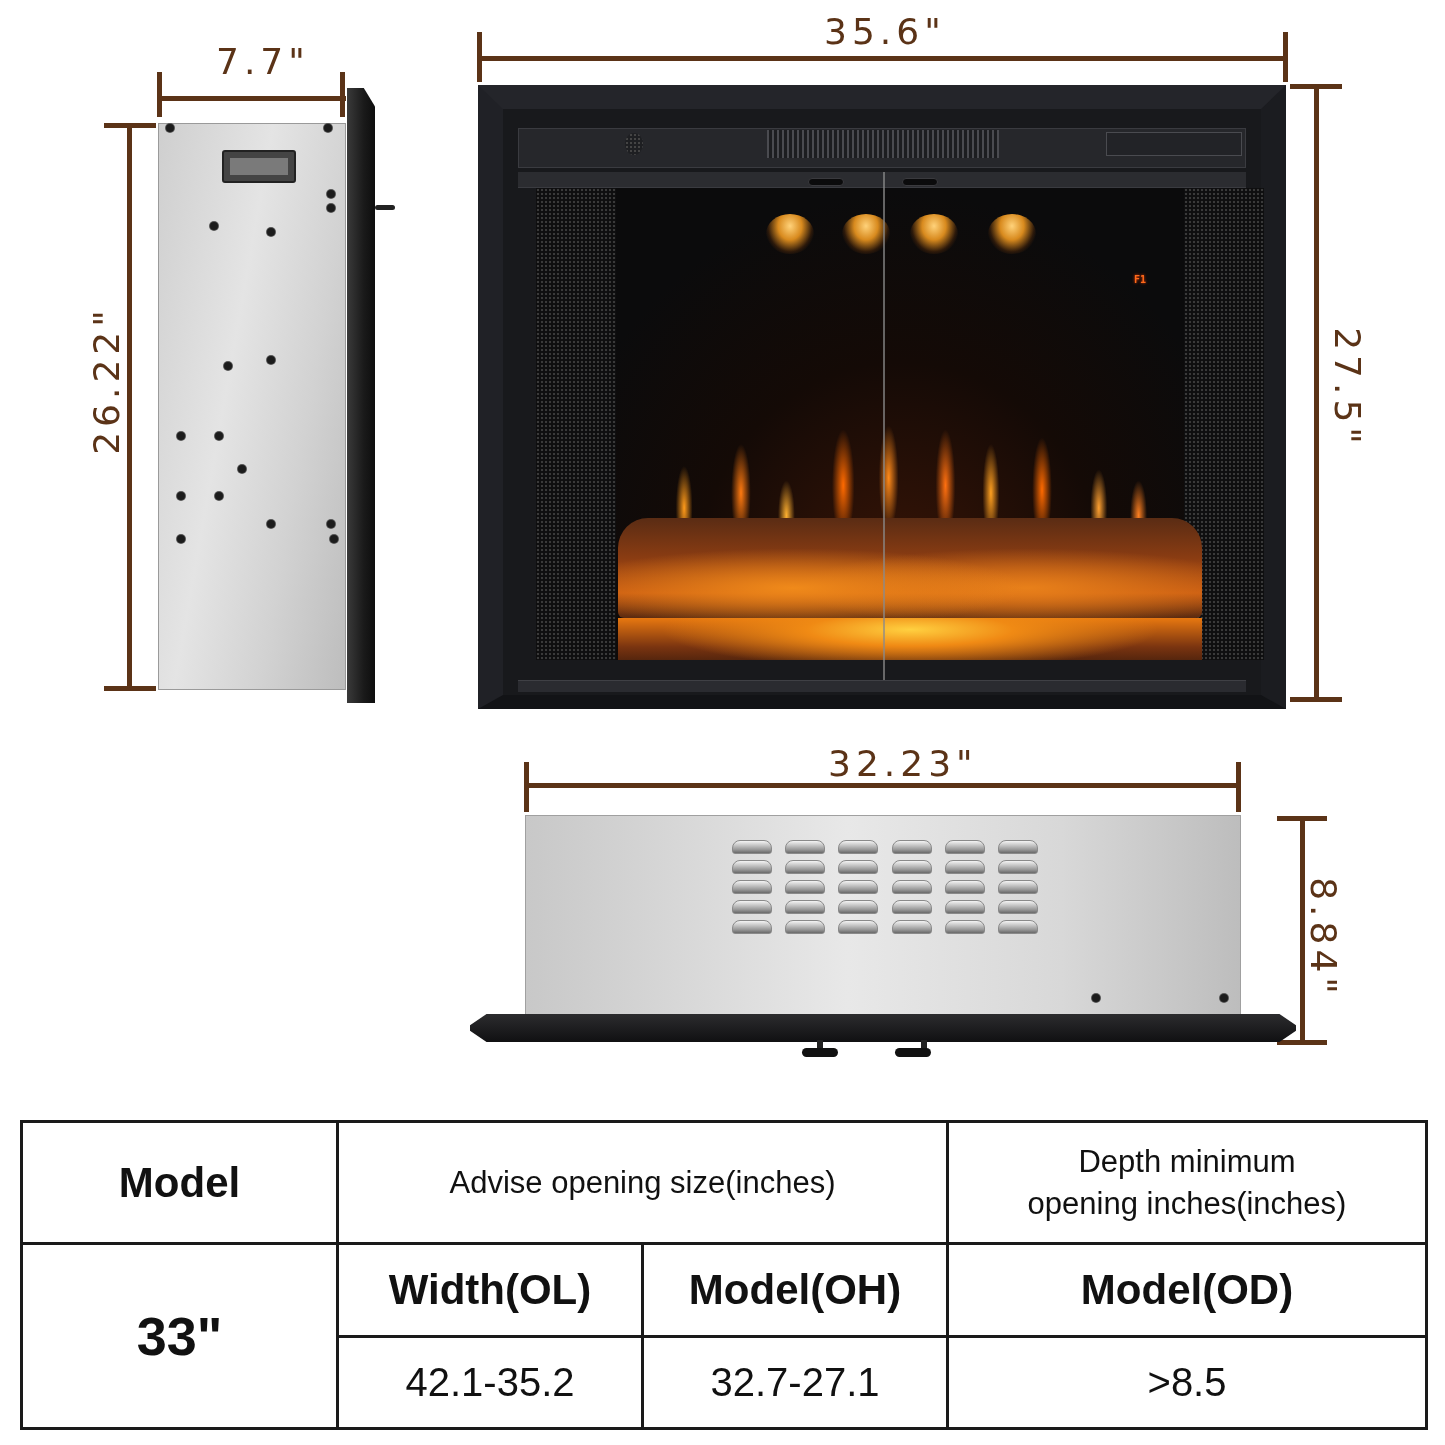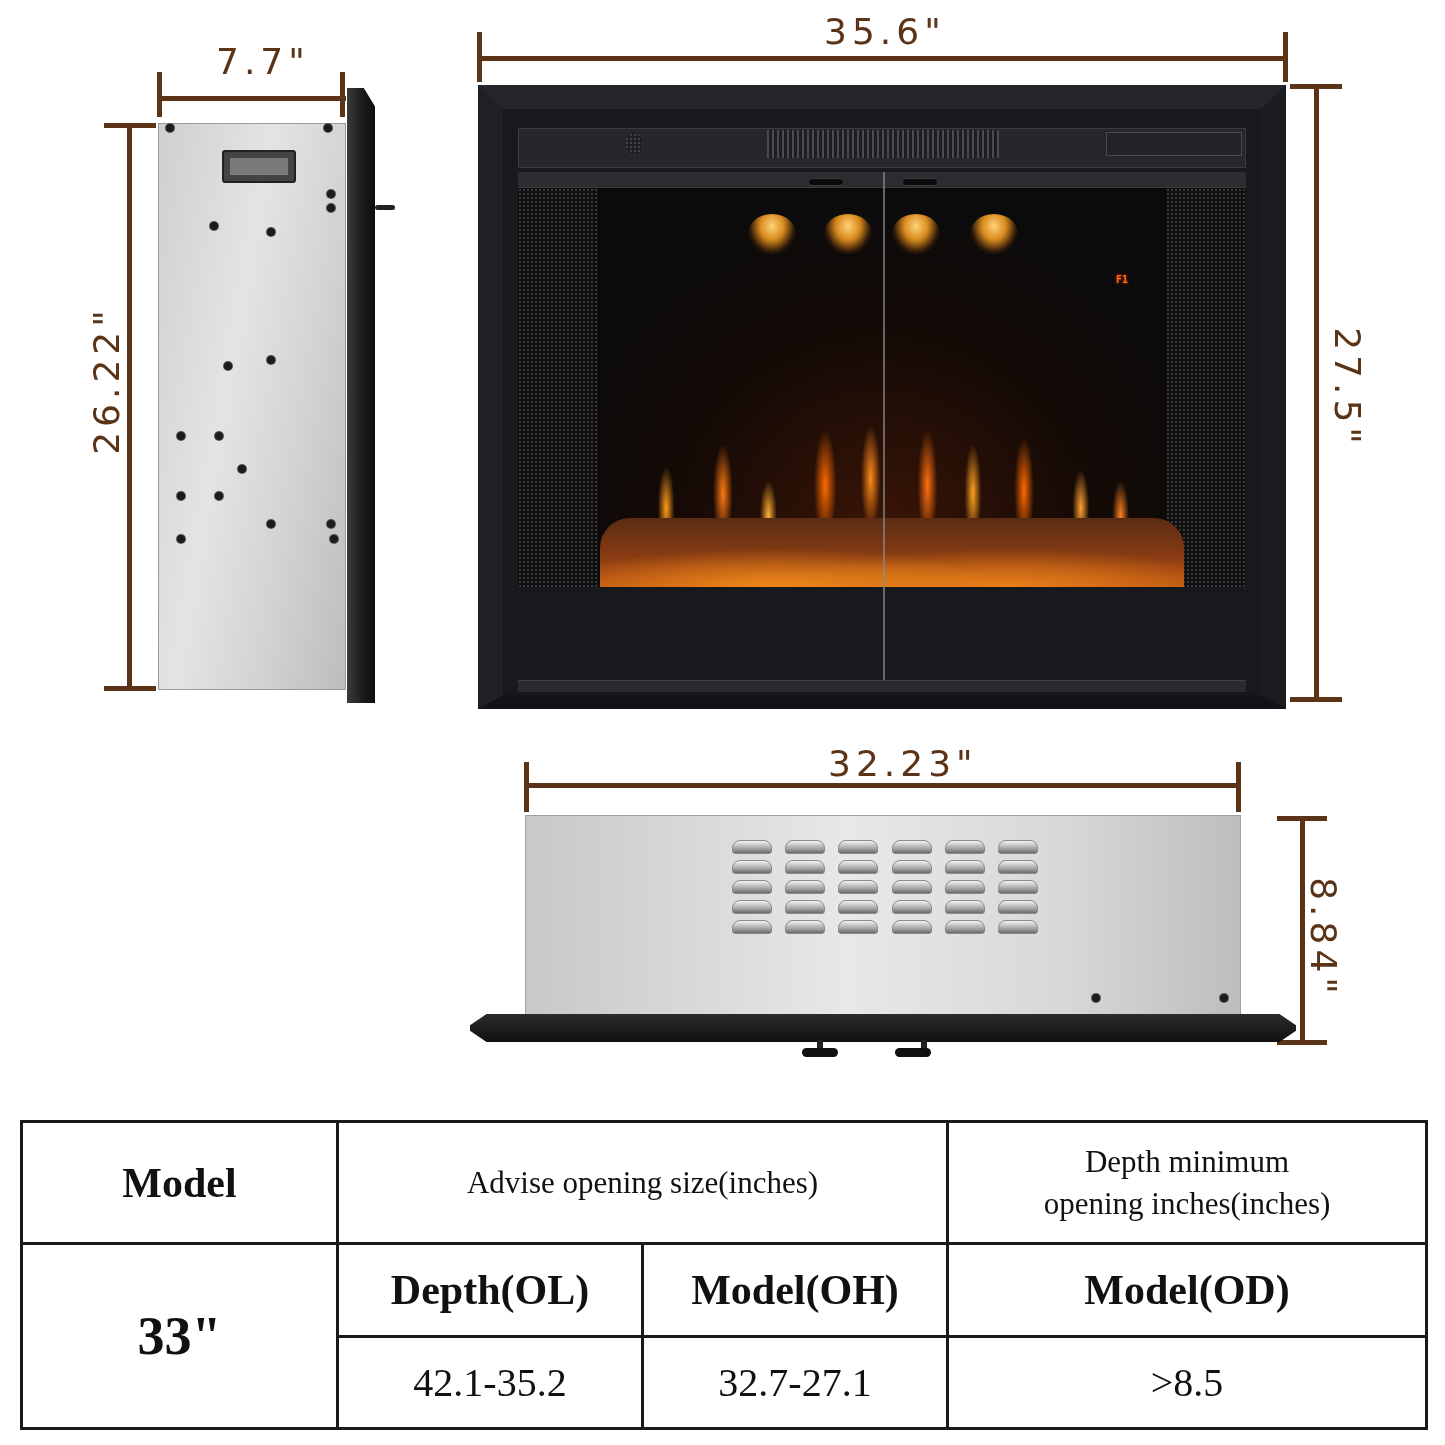--- a/index.html
+++ b/index.html
@@ -54,21 +54,21 @@
       background: repeating-linear-gradient(90deg, #4a4b50 0 2px, #1c1d20 2px 5px);
     }
     .front-speaker {
       position: absolute; left: 625px; top: 133px; width: 18px; height: 22px; border-radius: 50%;
       background: radial-gradient(circle, #444 1px, transparent 1.5px) 0 0/4px 4px, #1e1f22;
     }
     .front-panel-box { position: absolute; left: 1106px; top: 132px; width: 136px; height: 24px; border: 1px solid #4a4b50; background: #222327; }
     .front-hinge-bar { position: absolute; left: 518px; top: 172px; width: 728px; height: 16px; background: #2b2c30; border-bottom: 1px solid #3a3b40; }
     .door-handle { position: absolute; top: 178px; width: 36px; height: 8px; border-radius: 6px; background: #0b0b0c; border: 1px solid #3a3a3e; }
     .firebox {
-      position: absolute; left: 518px; top: 188px; width: 728px; height: 399px;
+      position: absolute; left: 536px; top: 188px; width: 728px; height: 472px;
       background: radial-gradient(ellipse at 50% 85%, #3a1506 0%, #140a06 40%, #0b0b0c 70%);
       overflow: hidden;
     }
     .mesh {
       position: absolute; top: 0; bottom: 0; width: 80px;
       background:
         radial-gradient(circle, #3a3a3a 1px, transparent 1.6px) 0 0/4px 4px,
         #0e0e0f;
     }
     .mesh.left { left: 0; }
@@ -124,21 +124,21 @@
       position: absolute; left: 470px; top: 1014px; width: 826px; height: 28px;
       background: linear-gradient(180deg, #2c2c2e, #101012);
       clip-path: polygon(2% 0, 98% 0, 100% 40%, 100% 60%, 98% 100%, 2% 100%, 0 60%, 0 40%);
     }
     .top-foot { position: absolute; top: 1048px; width: 36px; height: 9px; border-radius: 5px; background: #111; }
     .top-foot-stem { position: absolute; top: 1040px; width: 6px; height: 10px; background: #222; }
 
     
     .spec-table {
       position: absolute; left: 20px; top: 1120px; width: 1405px; height: 307px;
-      border-collapse: collapse; table-layout: fixed; font-family: Liberation Serif, serif;
+      border-collapse: collapse; table-layout: fixed;
     }
     .spec-table td { border: 3px solid #1a1a1a; text-align: center; vertical-align: middle; color: #111; }
     .th-model { font-size: 42px; font-weight: bold; }
     .th-light { font-size: 31px; line-height: 1.35; font-weight: normal; }
     .th-bold { font-size: 42px; font-weight: bold; }
     .td-model { font-size: 54px; font-weight: bold; }
     .td-val { font-size: 40px; }
   </style>
 </head>
 <body>
@@ -288,21 +288,21 @@
       <tr style="height:122px;">
     <td class="th-model">Model</td>
     <td class="th-light" colspan="2">Advise opening size(inches)</td>
     <td class="th-light">
       <div>Depth minimum</div>
       <div>opening inches(inches)</div>
     </td>
   </tr>
   <tr style="height:93px;">
     <td class="td-model" rowspan="2">33"</td>
-    <td class="th-bold">Depth(OL)</td>
+    <td class="th-bold">Width(OL)</td>
     <td class="th-bold">Model(OH)</td>
     <td class="th-bold">Model(OD)</td>
   </tr>
   <tr style="height:92px;">
     <td class="td-val">42.1-35.2</td>
     <td class="td-val">32.7-27.1</td>
     <td class="td-val">&gt;8.5</td>
   </tr>
 </tbody>
   </table>

